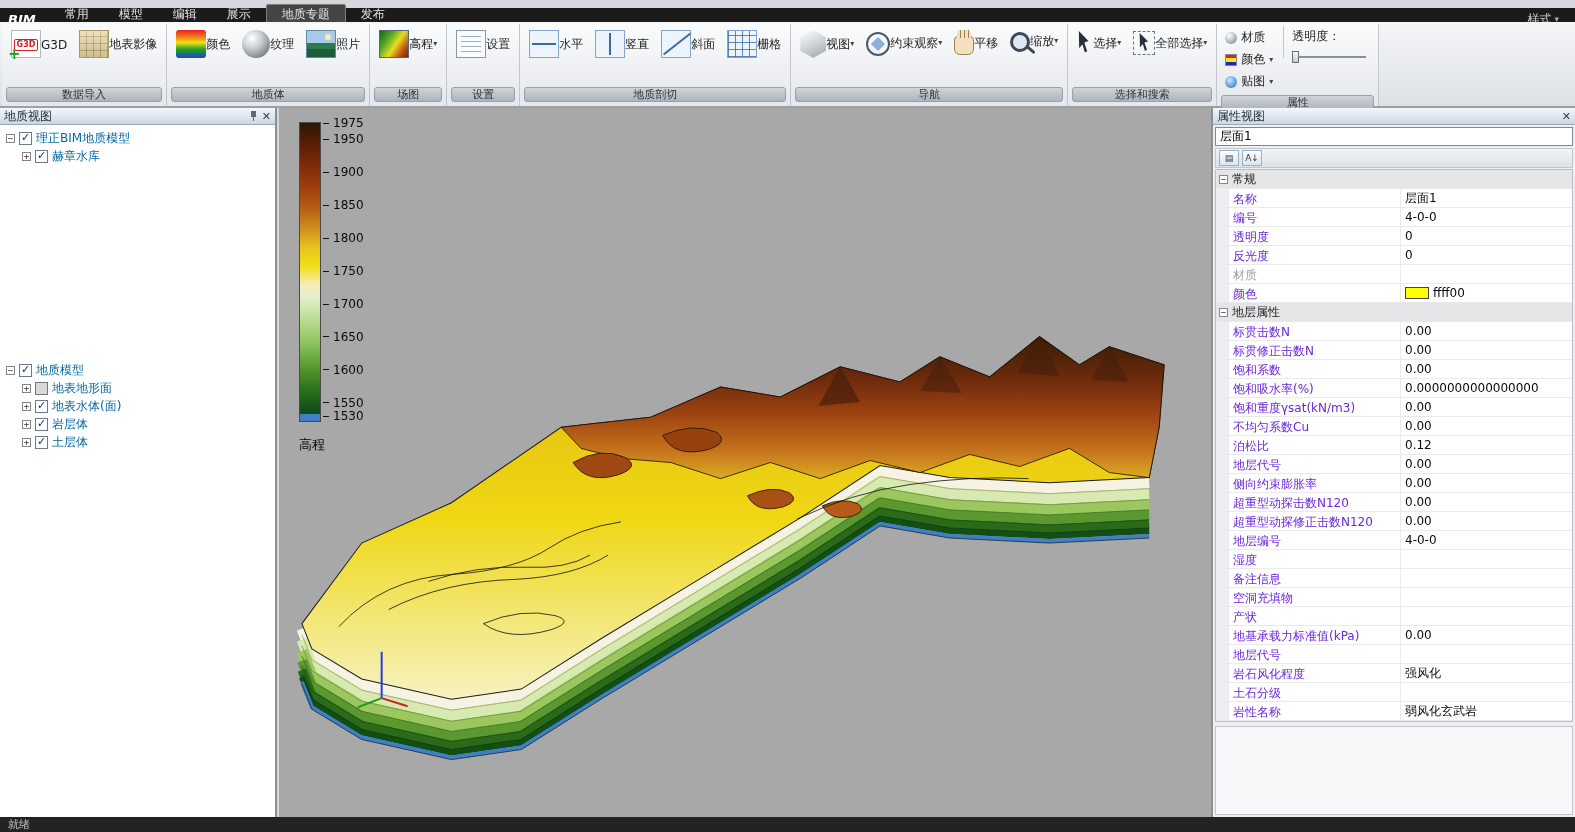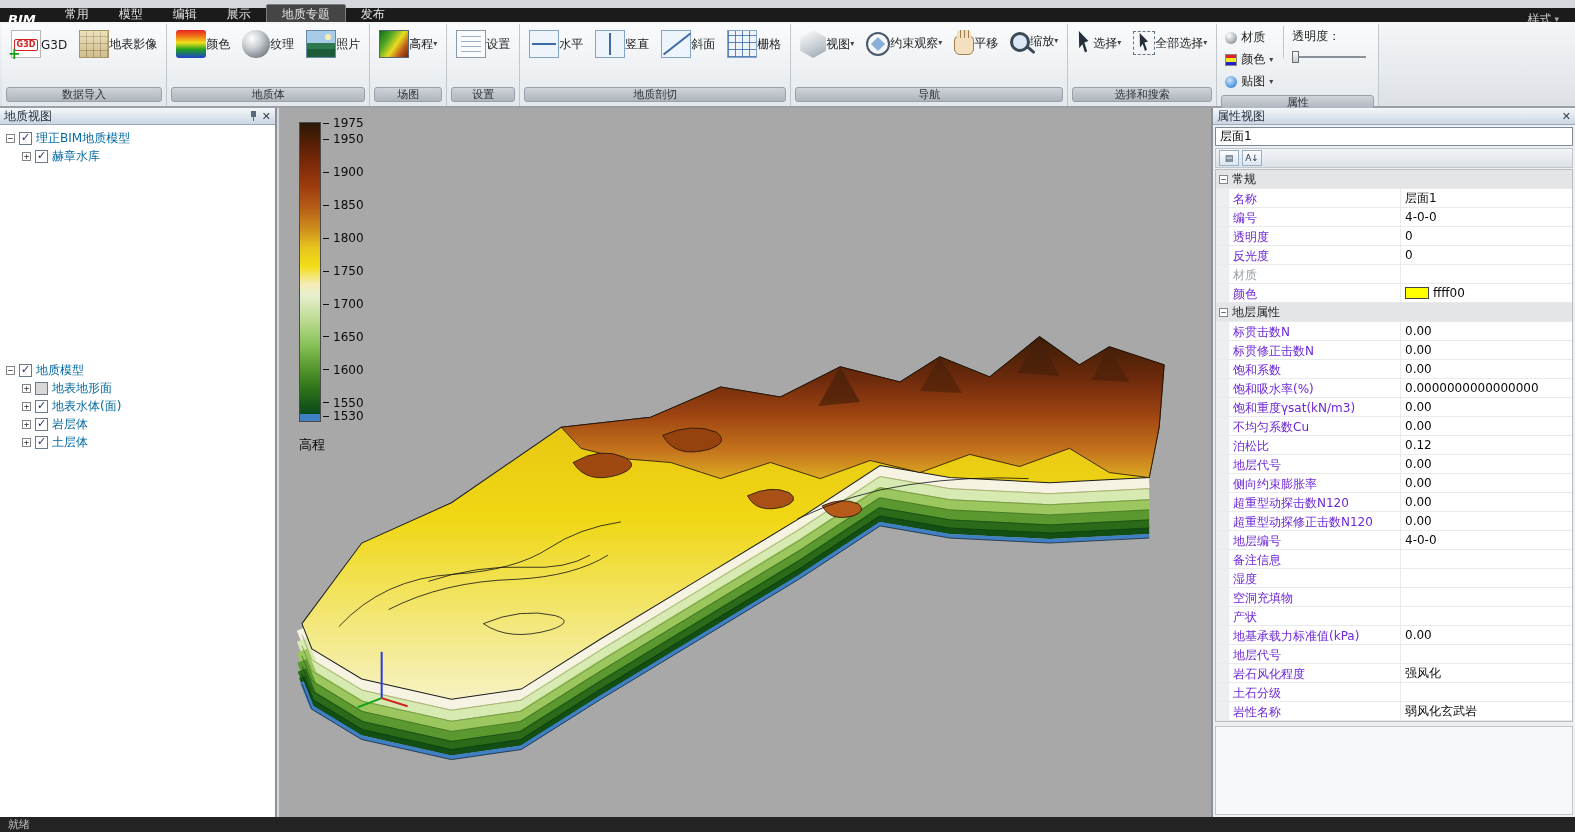--- a/index.html
+++ b/index.html
@@ -588,28 +588,28 @@
         </div>
         <div class="prow">
           <span class="pindent"></span>
           <span class="pname">地层编号</span>
           <span class="pval">
             <span>4-0-0</span>
           </span>
         </div>
         <div class="prow">
           <span class="pindent"></span>
+          <span class="pname">湿度</span>
+          <span class="pval">
+            <span></span>
+          </span>
+        </div>
+        <div class="prow">
+          <span class="pindent"></span>
           <span class="pname">备注信息</span>
-          <span class="pval">
-            <span></span>
-          </span>
-        </div>
-        <div class="prow">
-          <span class="pindent"></span>
-          <span class="pname">湿度</span>
           <span class="pval">
             <span></span>
           </span>
         </div>
         <div class="prow">
           <span class="pindent"></span>
           <span class="pname">空洞充填物</span>
           <span class="pval">
             <span></span>
           </span>

